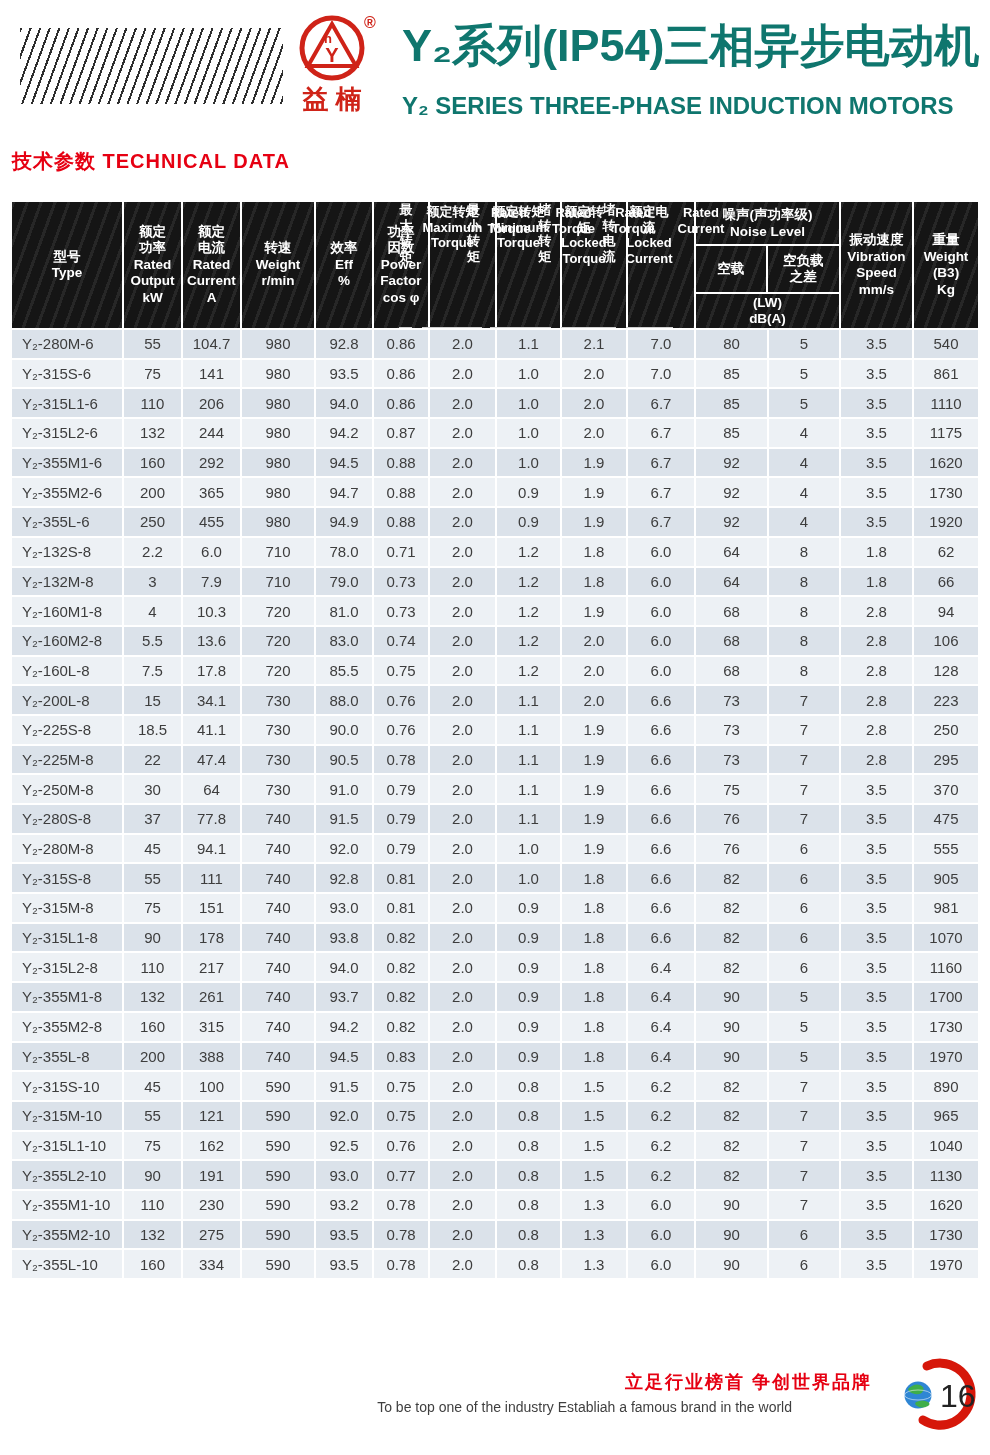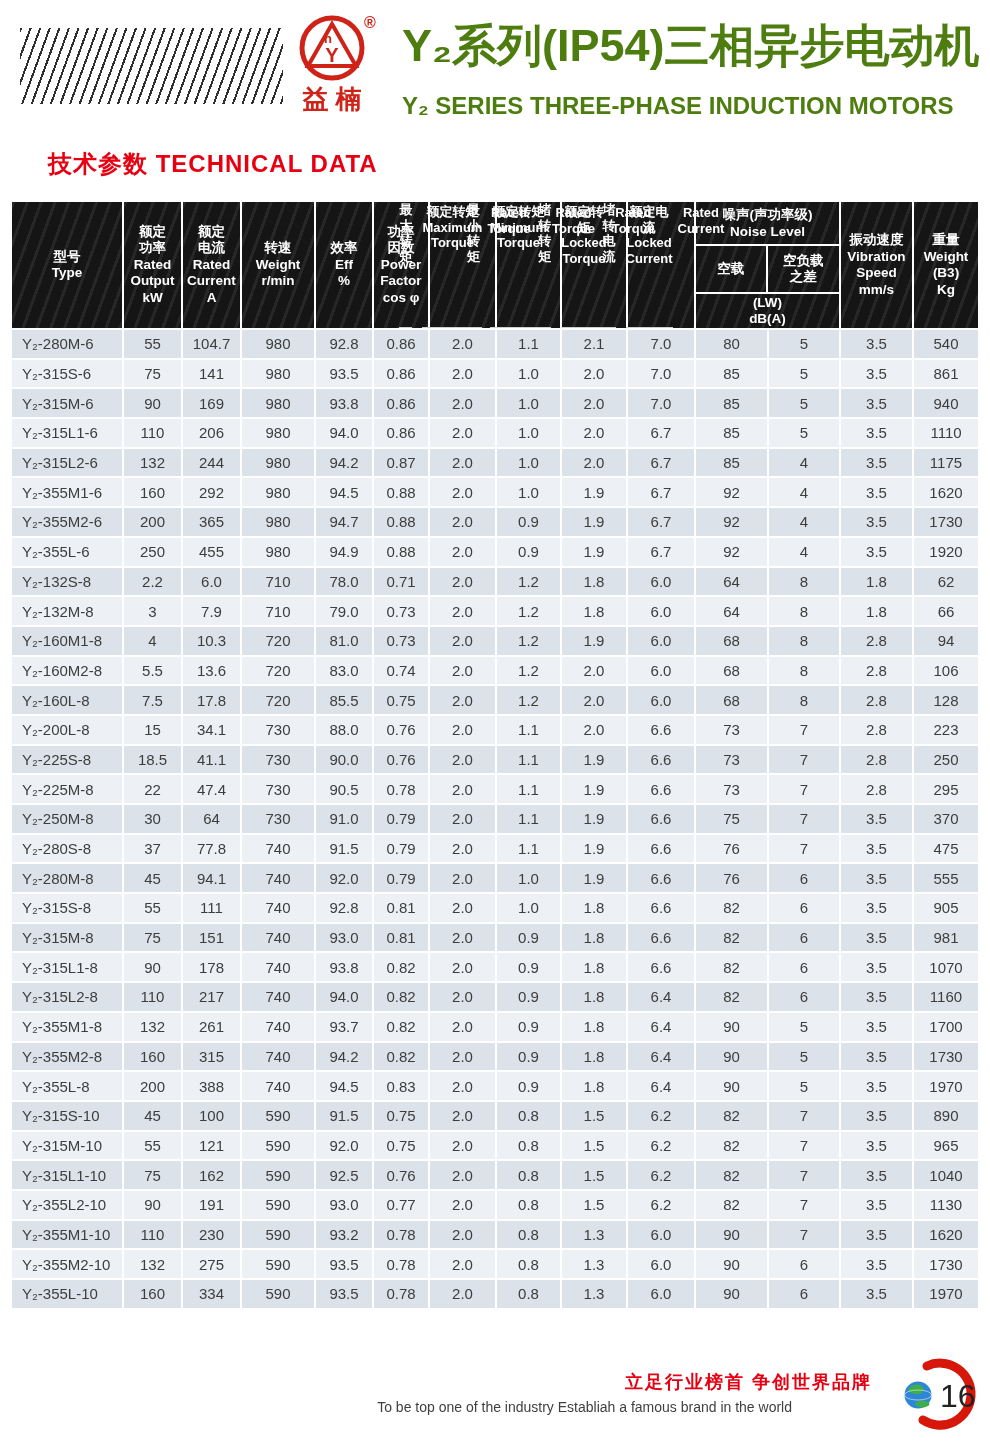--- a/index.html
+++ b/index.html
@@ -8,25 +8,25 @@
 
   
   .hatch { position: absolute; left: 20px; top: 28px; width: 263px; height: 76px;
     background: repeating-linear-gradient(110deg, #2e2e2e 0px, #2e2e2e 2px, transparent 2px, transparent 9px); }
 
   
   .logo-wrap { position: absolute; left: 288px; top: 10px; width: 110px; height: 118px; }
   .logo-wrap svg { display: block; }
 
   
-  .titles { position: absolute; left: 402px; top: 20px; width: 580px; color: #4d7c0f; }
+  .titles { position: absolute; left: 402px; top: 20px; width: 580px; color: #0f766e; }
   .title-cn { font-size: 45px; font-weight: bold; letter-spacing: 0px; line-height: 52px; white-space: nowrap; }
   .title-en { font-size: 24px; font-weight: bold; letter-spacing: 0px; margin-top: 20px; white-space: nowrap; }
 
-  .section-heading { position: absolute; left: 12px; top: 148px; font-size: 24px; font-weight: bold; color: #e60012; letter-spacing: 1px; margin-left: 36px; }
+  .section-heading { position: absolute; left: 12px; top: 148px; font-size: 20px; font-weight: bold; color: #e60012; letter-spacing: 1px; }
 
   
   table.tech { position: absolute; left: 10px; top: 200px; width: 970px; border-spacing: 2px; table-layout: fixed; background: #fff; }
   thead th { height: 126px; padding: 0; vertical-align: middle; text-align: center; color: #fff; font-weight: bold;
     background: #151515;
     background-image: repeating-linear-gradient(110deg, rgba(255,255,255,0.08) 0px, rgba(255,255,255,0.08) 3px, transparent 3px, transparent 13px); }
   .pl { white-space: pre-line; }
   .hcell { font-size: 13.5px; line-height: 16.5px; }
   .frac { display: flex; flex-direction: row; justify-content: center; height: 100%; font-size: 13px; line-height: 15.5px; }
   .frac .num { border-bottom: 1px solid #cfcfcf; margin: 0 5px; padding-bottom: 2px; }
@@ -222,36 +222,20 @@
           <td>2.0</td>
           <td>1.0</td>
           <td>2.0</td>
           <td>7.0</td>
           <td>85</td>
           <td>5</td>
           <td>3.5</td>
           <td>861</td>
         </tr>
         <tr>
-          <td class="c-type">Y₂-315M-6</td>
-          <td>90</td>
-          <td>169</td>
-          <td>980</td>
-          <td>93.8</td>
-          <td>0.86</td>
-          <td>2.0</td>
-          <td>1.0</td>
-          <td>2.0</td>
-          <td>7.0</td>
-          <td>85</td>
-          <td>5</td>
-          <td>3.5</td>
-          <td>940</td>
-        </tr>
-        <tr>
           <td class="c-type">Y₂-315L1-6</td>
           <td>110</td>
           <td>206</td>
           <td>980</td>
           <td>94.0</td>
           <td>0.86</td>
           <td>2.0</td>
           <td>1.0</td>
           <td>2.0</td>
           <td>6.7</td>

